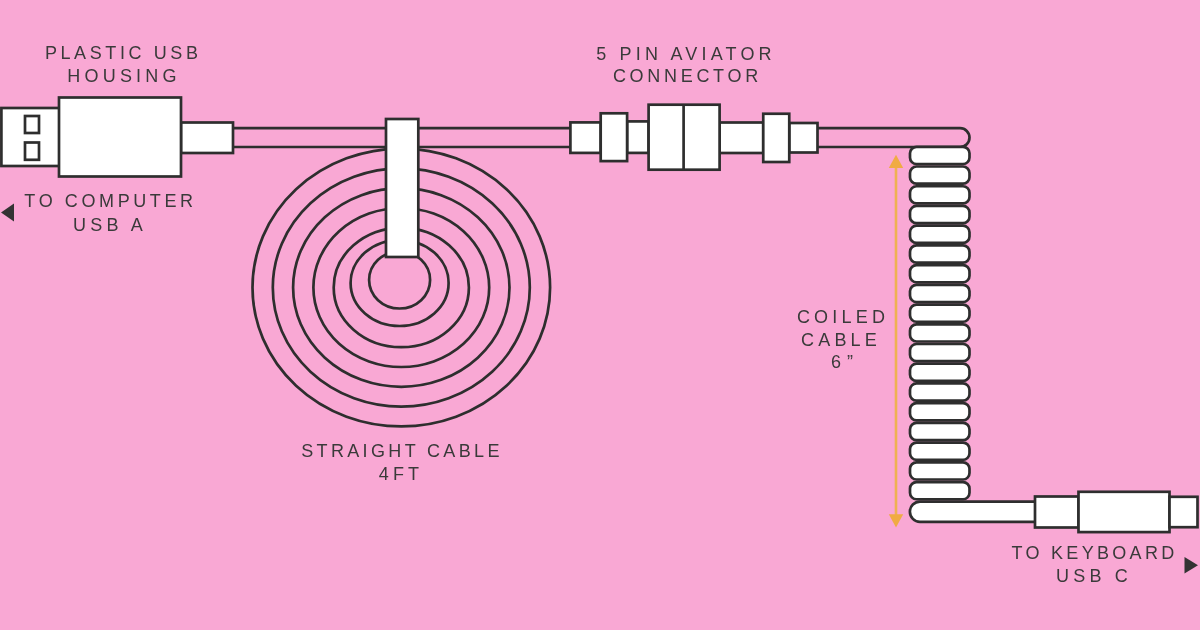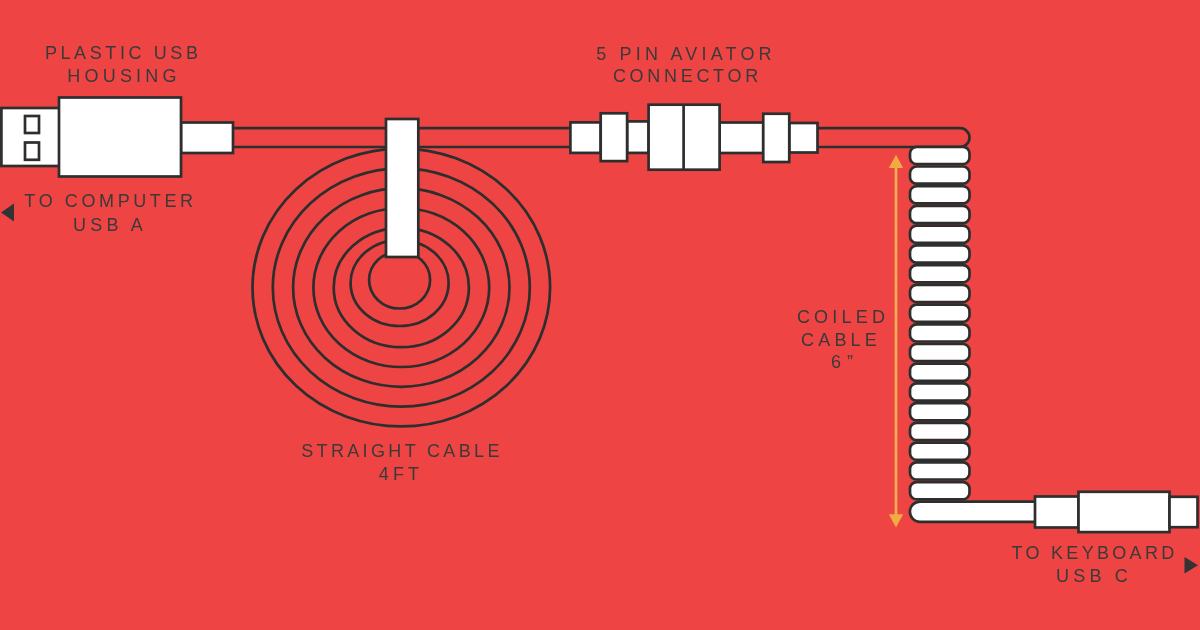--- a/index.html
+++ b/index.html
@@ -1,16 +1,16 @@
 <!DOCTYPE html>
 <html><head>
 <meta charset="utf-8">
 <style>
   html,body{margin:0;padding:0;background:#ffffff;}
-  .wrap{position:relative;width:1200px;height:630px;overflow:hidden;background:#ef4444;}
+  .wrap{position:relative;width:1200px;height:630px;overflow:hidden;background:#f9a8d4;}
   svg{display:block;}
   text{font-family:"Liberation Sans",sans-serif;fill:#3a3a3a;font-size:18px;font-weight:500;}
 </style>
 </head>
 <body>
 <div class="wrap">
 <svg width="1200" height="630" viewBox="0 0 1200 630">
   <g stroke="#2e2e2e" stroke-width="2.7" fill="none">
 
     <path d="M233,128.2 H572"></path>

